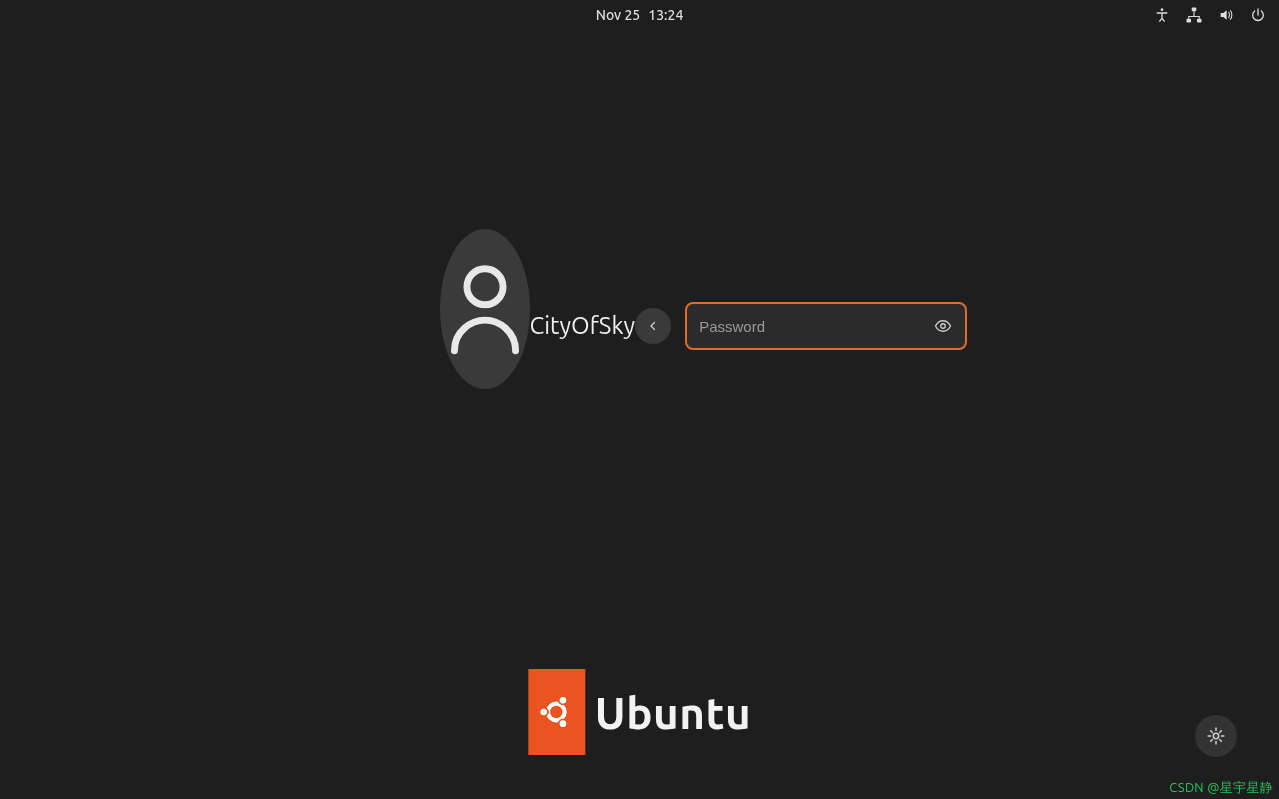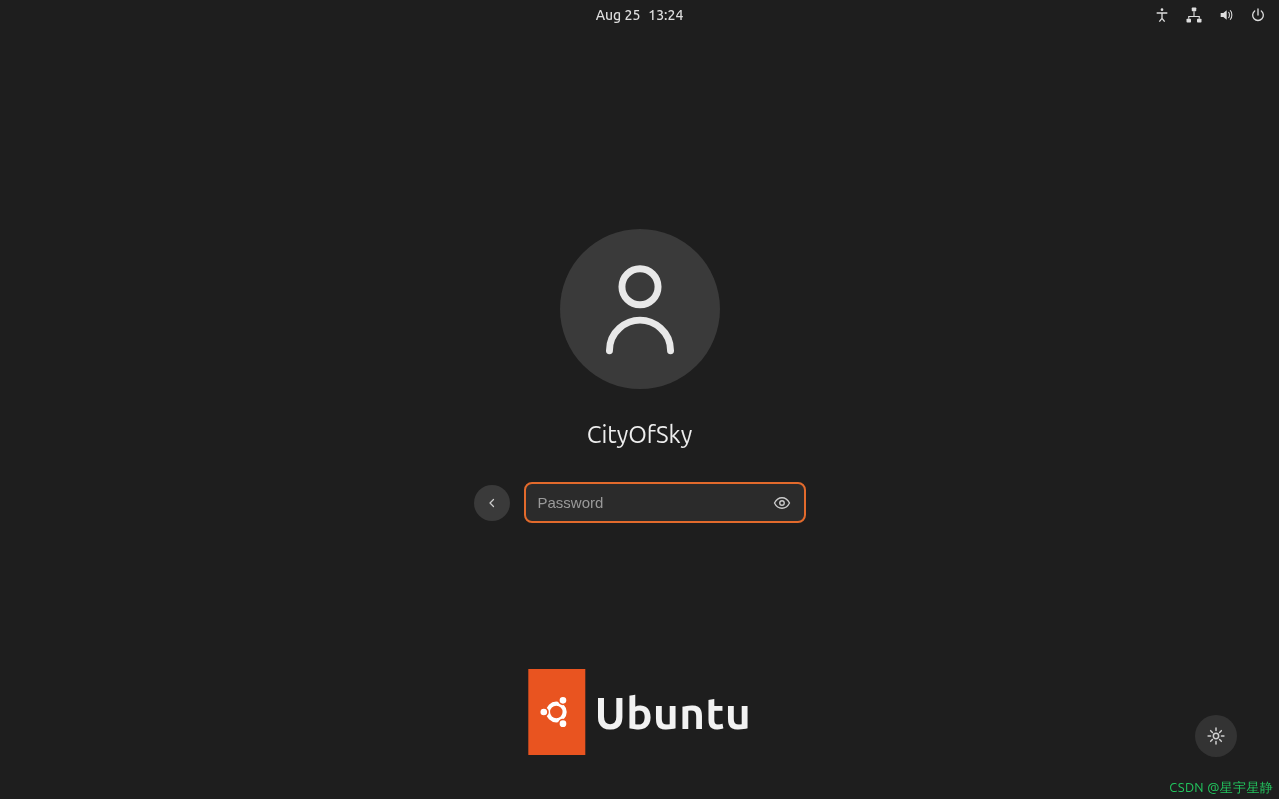--- a/index.html
+++ b/index.html
@@ -47,21 +47,21 @@
   .topbar .tray svg { display: block; }
 
   
   .login {
     position: absolute;
     left: 50%;
     top: 229px;
     transform: translateX(-50%);
     width: 400px;
     display: flex;
-    flex-direction: column;
+    flex-direction: row;
     align-items: center;
   }
   .avatar {
     width: 160px; height: 160px;
     border-radius: 50%;
     background: #3a3a3a;
     display: flex;
     align-items: center;
     justify-content: center;
   }
@@ -84,21 +84,21 @@
     width: 36px; height: 36px;
     border-radius: 50%;
     background: #3a3a3a;
     display: flex; align-items: center; justify-content: center;
     color: #ccc;
     cursor: pointer;
     font-size: 16px;
   }
   .pwfield {
     width: 282px;
-    height: 41px;
+    height: 48px;
     background: #2b2b2b;
     border: 2px solid #e26a2c;
     border-radius: 8px;
     display: flex;
     align-items: center;
     padding: 0 12px;
   }
   .pwfield input {
     flex: 1;
     background: transparent;
@@ -161,21 +161,21 @@
     font-size: 13px;
     color: #22c55e;
     letter-spacing: 0.3px;
   }
 </style>
 </head>
 <body>
 
 <div class="topbar">
   <div class="datetime">
-    <span>Aug 25</span>
+    <span>Nov 25</span>
     <span>13:24</span>
   </div>
   <div class="tray">
     <span class="icon">
       <svg viewBox="0 0 24 24" width="16" height="16" fill="none" stroke="currentColor" stroke-width="2">
         <circle cx="12" cy="4" r="2" fill="currentColor" stroke="none"></circle>
         <path d="M4 9h16M12 9v8m0 0l-4 5m4-5l4 5"></path>
       </svg>
     </span>
     <span class="icon">

